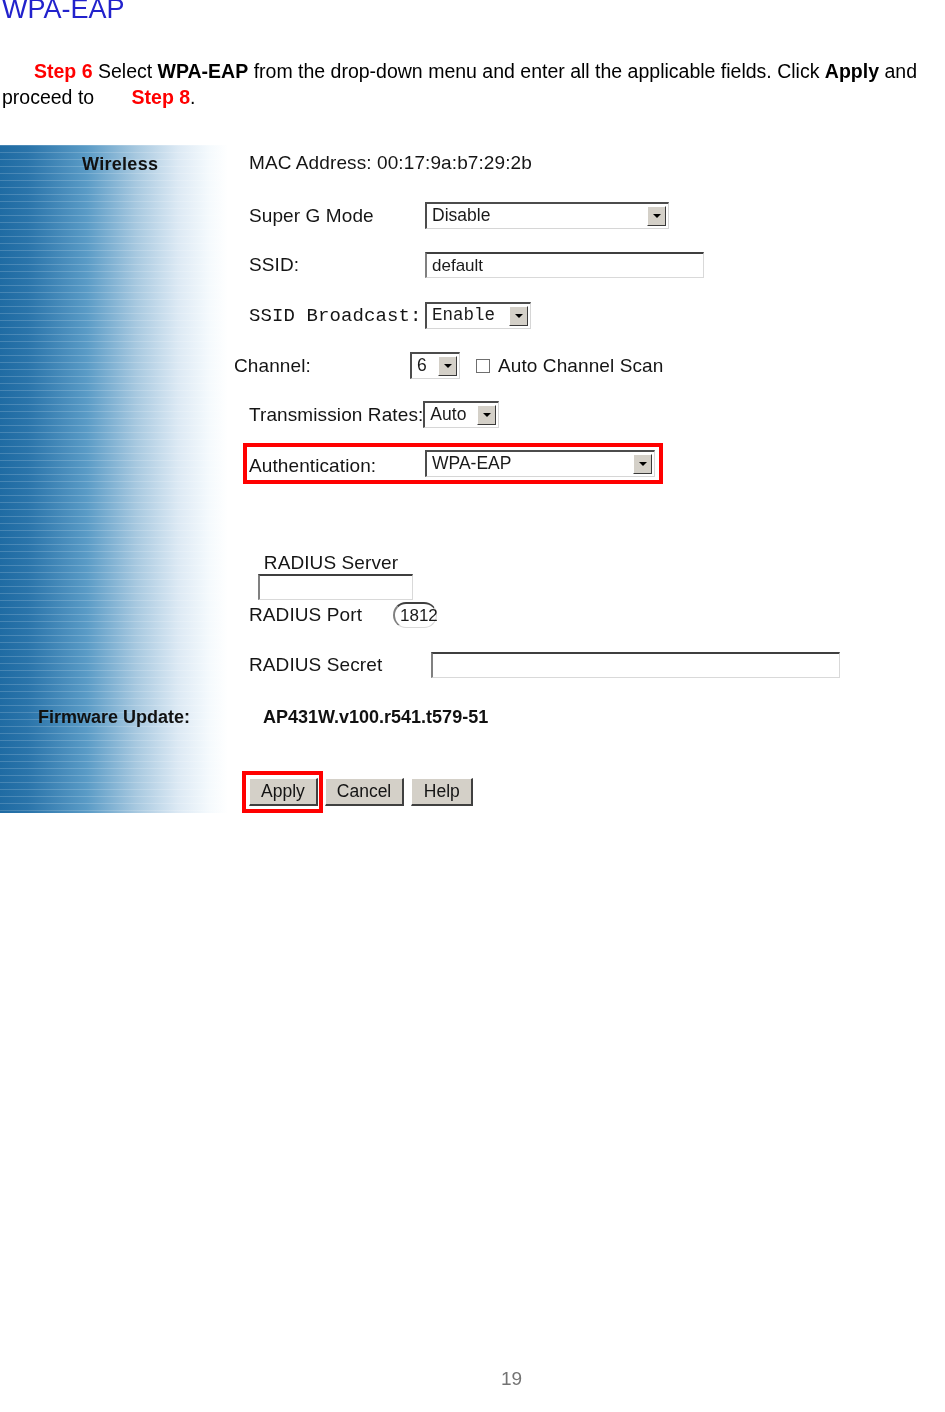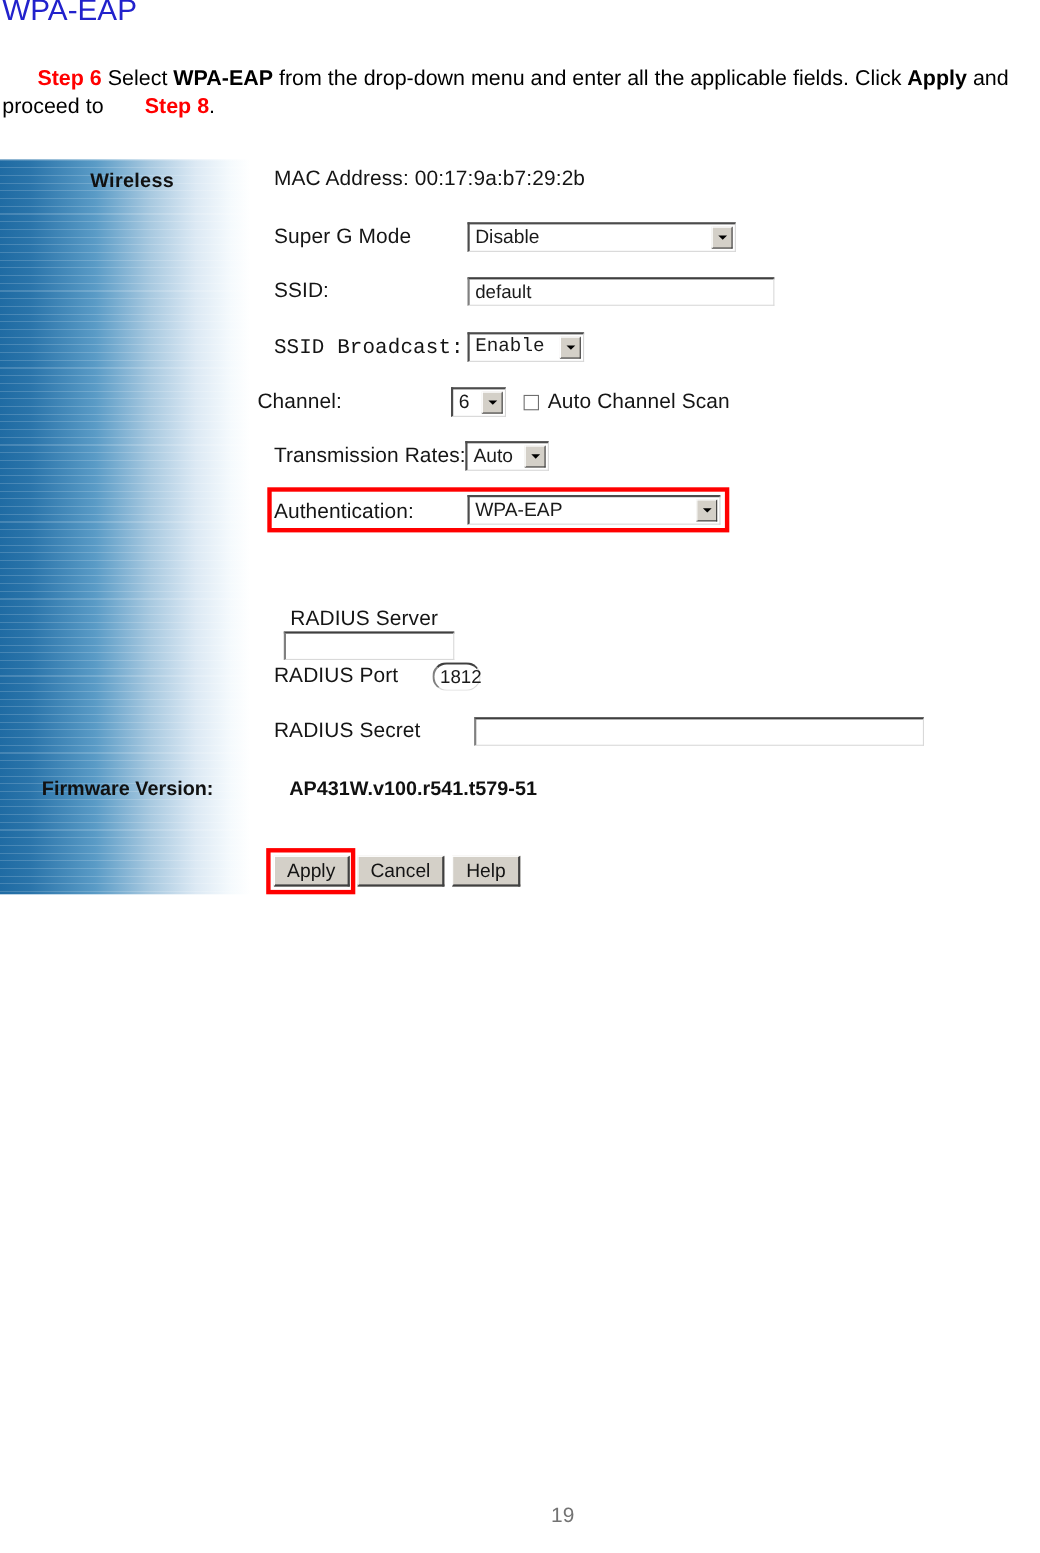--- a/index.html
+++ b/index.html
@@ -314,21 +314,21 @@
   <div class="form-row" style="left:249px; top:457px;">
     <span class="lbl" style="width:144px;">RADIUS Port</span>
     <span class="winput" style="width:44px;border-radius:13px;">1812</span>
   </div>
 
   <div class="form-row" style="left:249px; top:507px;gap:40px;">
     <span class="lbl">RADIUS Secret</span>
     <span class="winput" style="width:409px; margin-left:9px;"></span>
   </div>
 
-  <div id="firmware-label">Firmware Version:</div>
+  <div id="firmware-label">Firmware Update:</div>
   <div id="firmware-value">AP431W.v100.r541.t579-51</div>
 
   <div id="button-bar">
     <span class="wbtn">Apply</span>
     <span class="wbtn">Cancel</span>
     <span class="wbtn">Help</span>
   </div>
   <div class="hl-box" style="left:242px; top:626px; width:81px; height:42px;"></div>
 
 </div>

